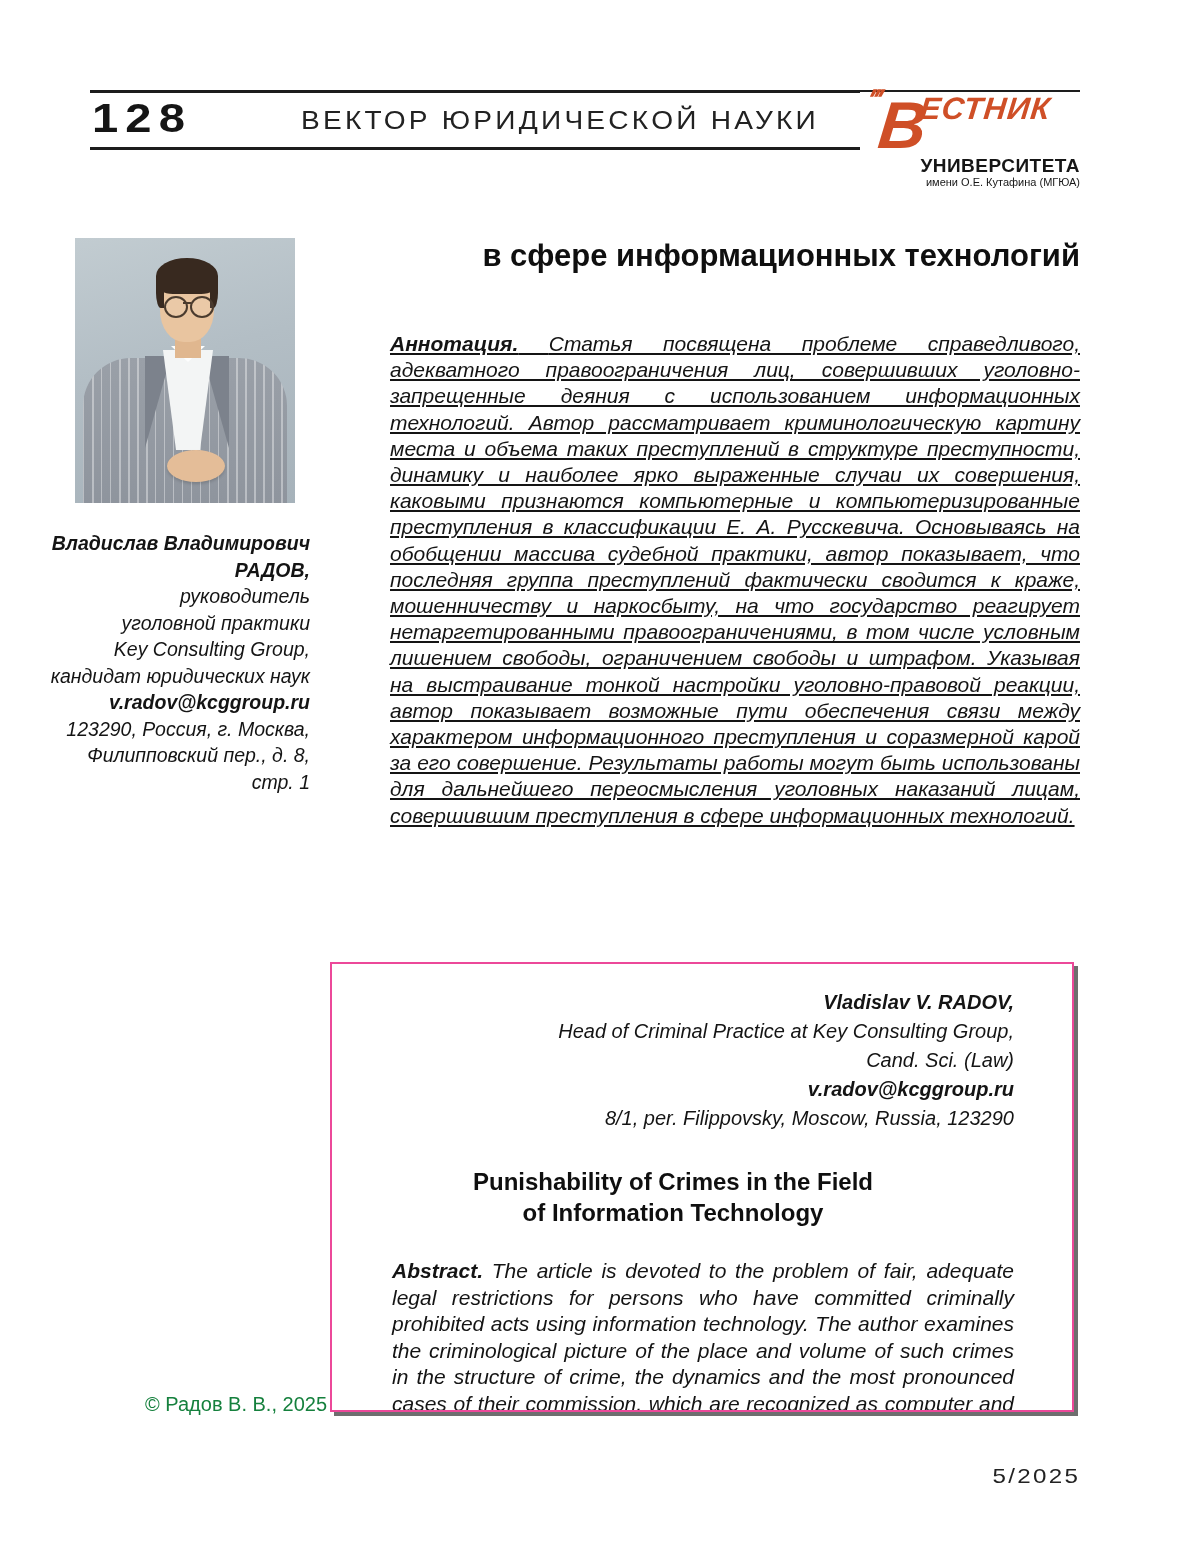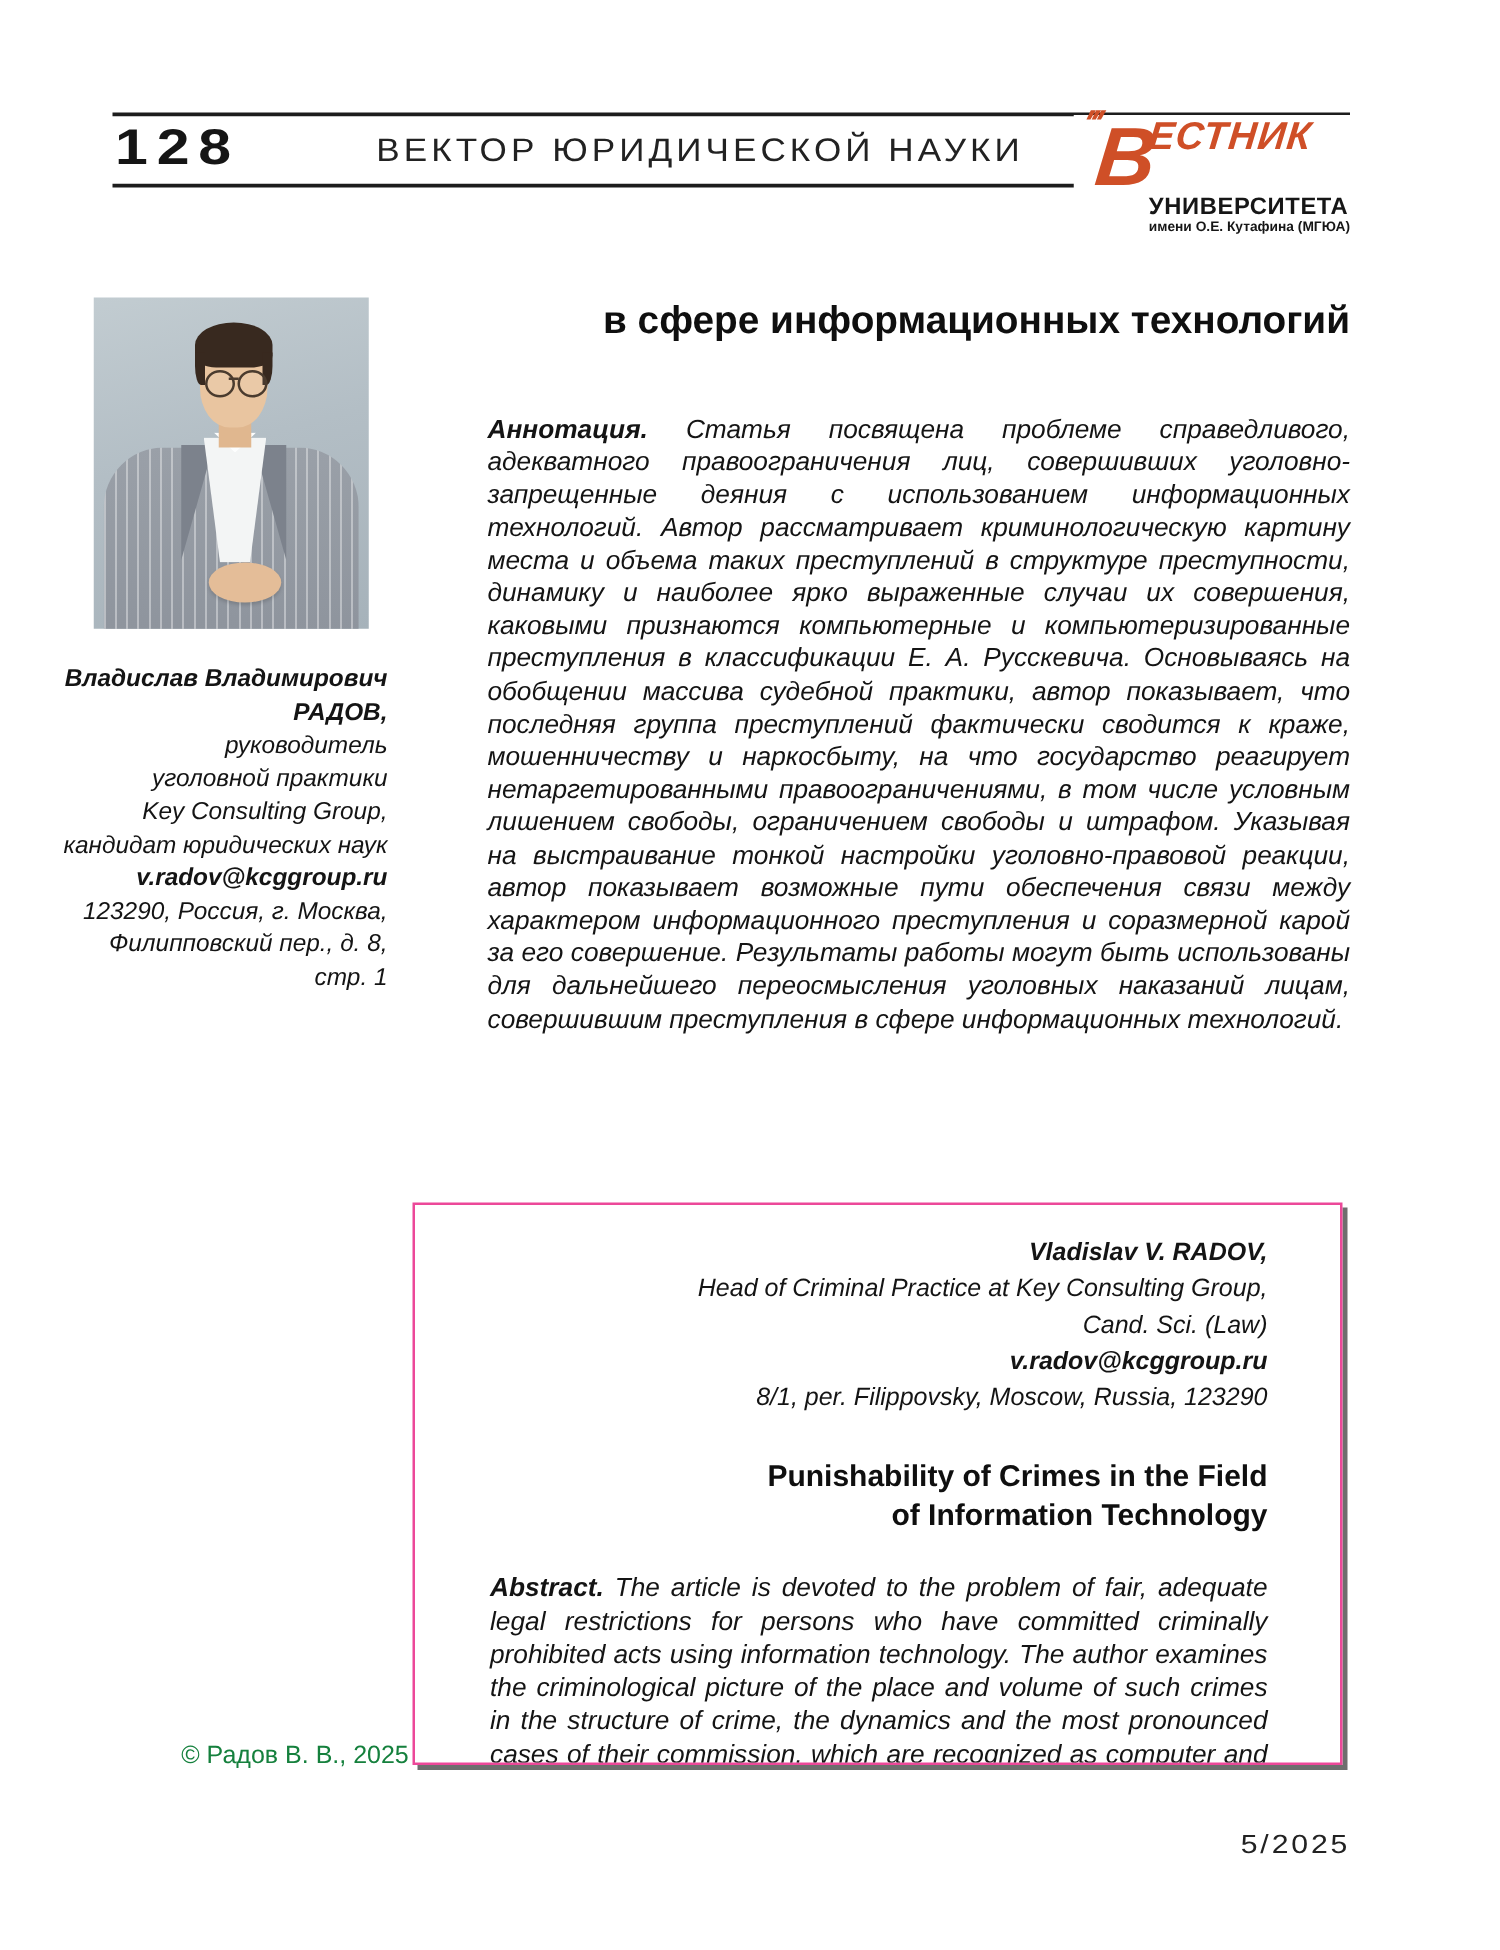--- a/index.html
+++ b/index.html
@@ -30,21 +30,21 @@
     font-style:italic; font-weight:700; font-size:30px; line-height:20px;
     letter-spacing:-3px; transform:skewX(-18deg); margin:-4px 0 0 0;
   }
   .logo-initial {
     font-style:italic; font-weight:800; font-size:66px; line-height:58px;
     letter-spacing:-2px; margin:2px -4px 0 0; transform:skewX(-6deg);
   }
   .logo-col { display:flex; flex-direction:column; align-items:flex-start; }
   .logo-line1 { font-style:italic; font-weight:800; font-size:31px; line-height:30px; letter-spacing:1px; transform:skewX(-6deg); }
   .logo-line2 { font-weight:800; font-size:19px; line-height:20px; color:#161616; letter-spacing:0.5px;margin-top:32px; }
-  .logo-line3 { font-weight:700; font-size:11px; line-height:13px; color:#161616; align-self:flex-end; }
+  .logo-line3 { font-weight:400; font-size:11px; line-height:13px; color:#161616; align-self:flex-end; }
   
   .photo {
     position:absolute; left:75px; top:238px; width:220px; height:265px;
     background:linear-gradient(165deg,#c2ccd1 0%,#b3bec5 45%,#a6b2ba 100%);
     overflow:hidden;
   }
   .photo * { position:absolute; }
   .ph-suit {
     left:8px; top:120px; width:204px; height:150px;
     background:
@@ -82,39 +82,39 @@
   .author-ru .b { font-weight:700; }
   
   .title-ru {
     position:absolute; left:390px; top:236px; width:690px; text-align:right;
     font-size:31px; line-height:39px; font-weight:700; color:#0f0f0f;
   }
   .abstract-ru {
     position:absolute; left:390px; top:331px; width:690px;
     font-style:italic; font-size:21px; line-height:26.2px; text-align:justify; color:#141414;
   }
-  .abstract-ru p { margin:0; }
+  .abstract-ru p { margin:0;text-decoration:underline; }
   .lead { font-weight:700; }
   
   .doi {
     position:absolute; left:333px; top:905px; font-size:21px; font-weight:700; color:#101010;
   }
   
   .en-box {
     position:absolute; left:330px; top:962px; width:744px; height:450px;
     border:2px solid #ec4899; background:#fff; box-shadow:4px 4px 0 #6e6e6e;
     box-sizing:border-box; overflow:hidden;
   }
   .author-en {
     margin:24px 58px 0 0; text-align:right;
     font-style:italic; font-size:20px; line-height:29px; color:#141414;
   }
   .author-en .b { font-weight:700; }
   .title-en {
-    margin:33px 58px 0 0; text-align:right;
+    margin:33px 58px 0 0; text-align:center;
     font-size:24px; line-height:31px; font-weight:700; color:#0f0f0f;
   }
   .abstract-en {
     margin:30px 58px 0 60px; text-align:justify;
     font-style:italic; font-size:21px; line-height:26.6px; color:#141414;
   }
   
   .copyright { position:absolute; left:145px; top:1393px; font-size:20px; color:#15803d; }
   .issue {
     position:absolute; right:120px; top:1464px; font-size:21px; letter-spacing:2px;

